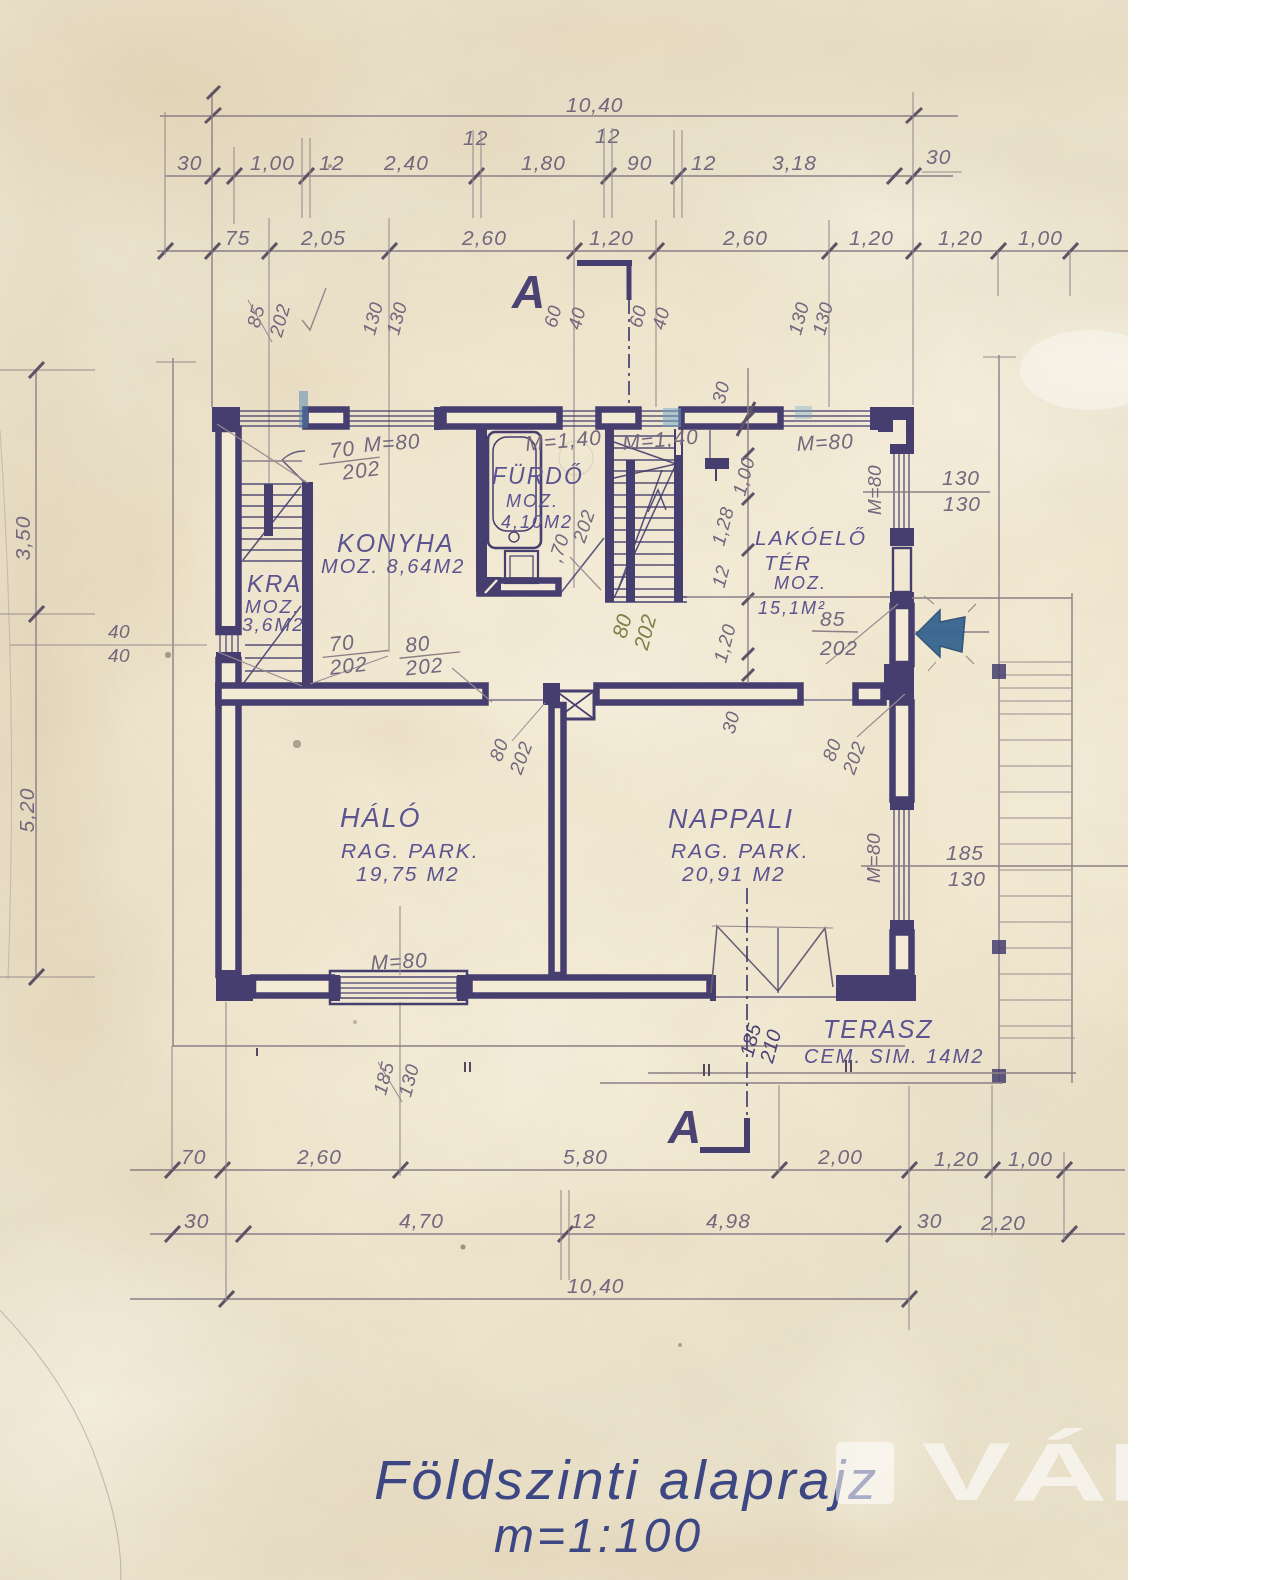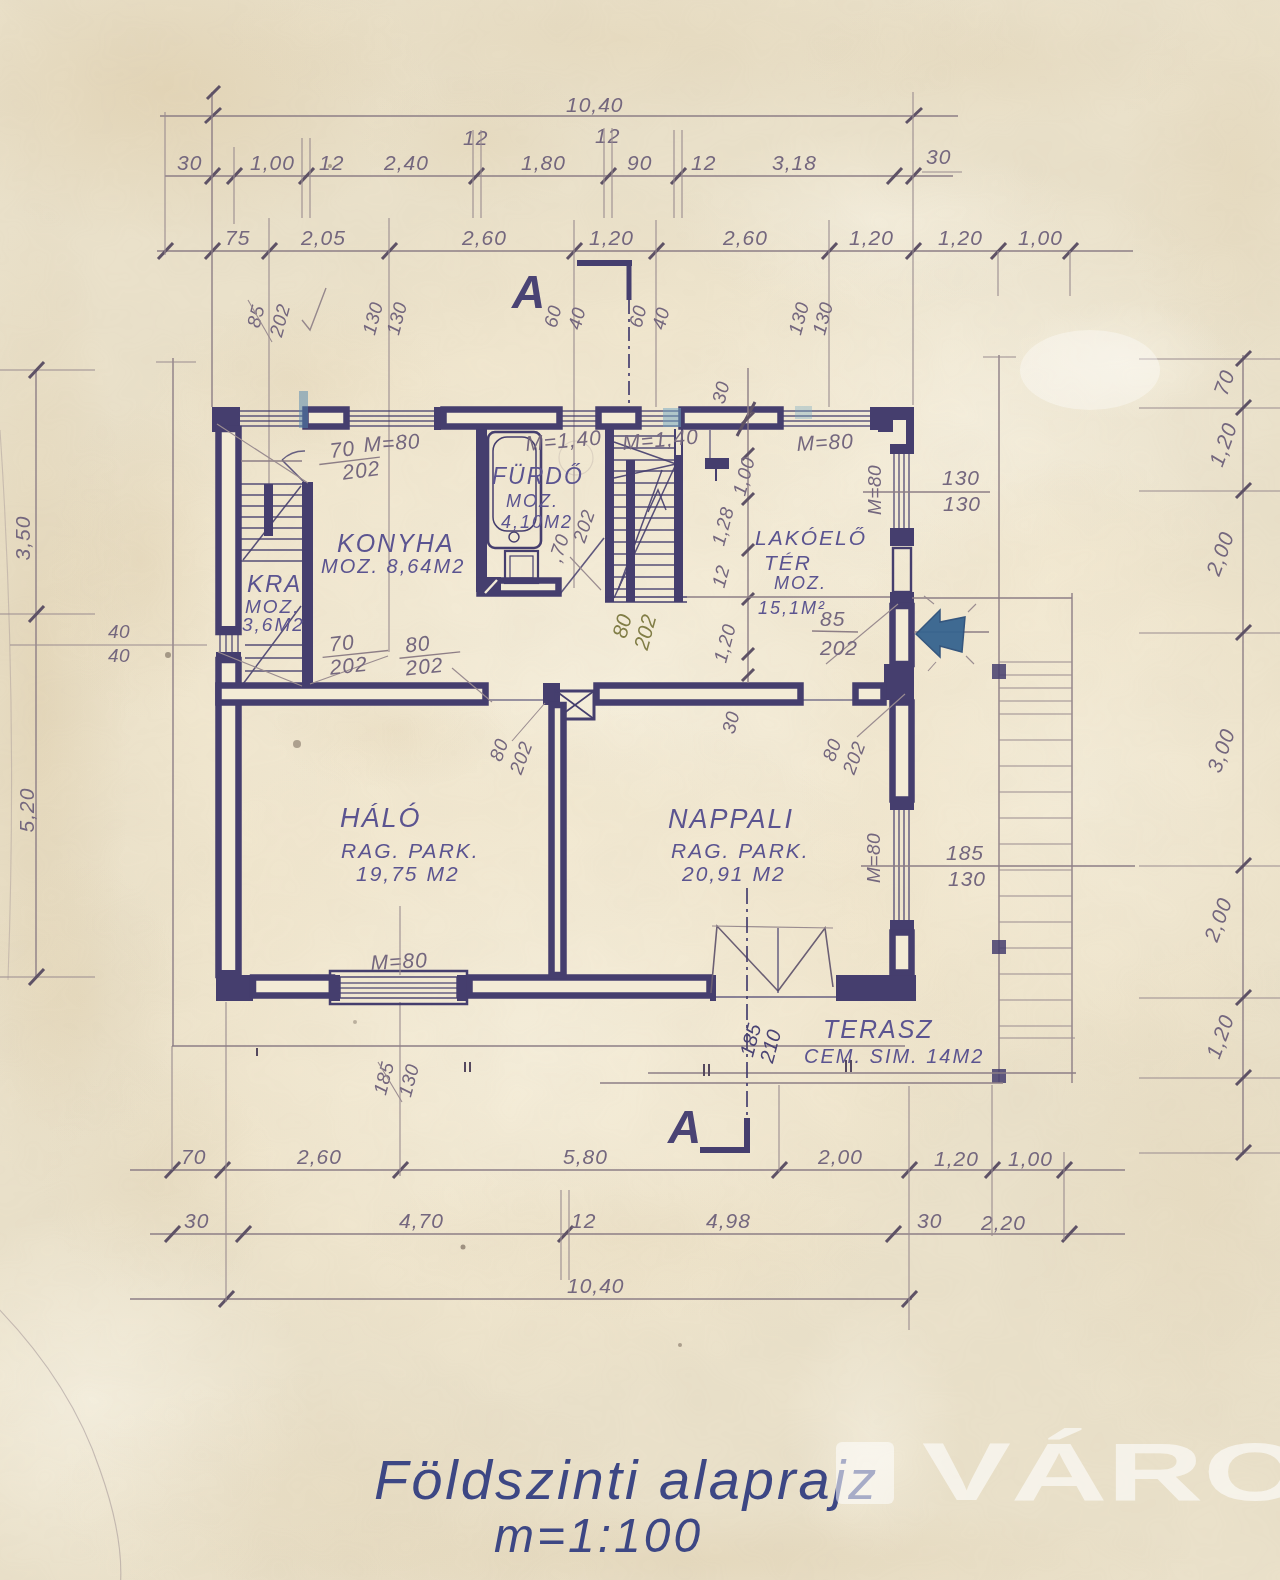--- a/index.html
+++ b/index.html
@@ -1,16 +1,16 @@
 <!DOCTYPE html>
 <html><head>
 <meta charset="utf-8">
 <style>
   html,body{margin:0;padding:0;}
-  #page{position:relative;width:1280px;height:1580px;overflow:hidden;
+  #page{position:relative;width:1128px;height:1580px;overflow:hidden;
     background:#a3a3a3;
     font-family:"Liberation Sans", sans-serif;}
   svg{position:absolute;left:0;top:0;}
   .pl{stroke:#8d7e86;stroke-width:1.4;fill:none;}
   .pl2{stroke:#9a8c90;stroke-width:1.1;fill:none;}
   .tick{stroke:#5e5266;stroke-width:3;fill:none;}
   .dt{fill:#74677e;font-style:italic;font-size:21px;letter-spacing:1px;}
   .dts{fill:#74677e;font-style:italic;font-size:19px;letter-spacing:0.5px;}
   .ink{stroke:#453e6e;fill:none;}
   .inkf{fill:#453e6e;}

